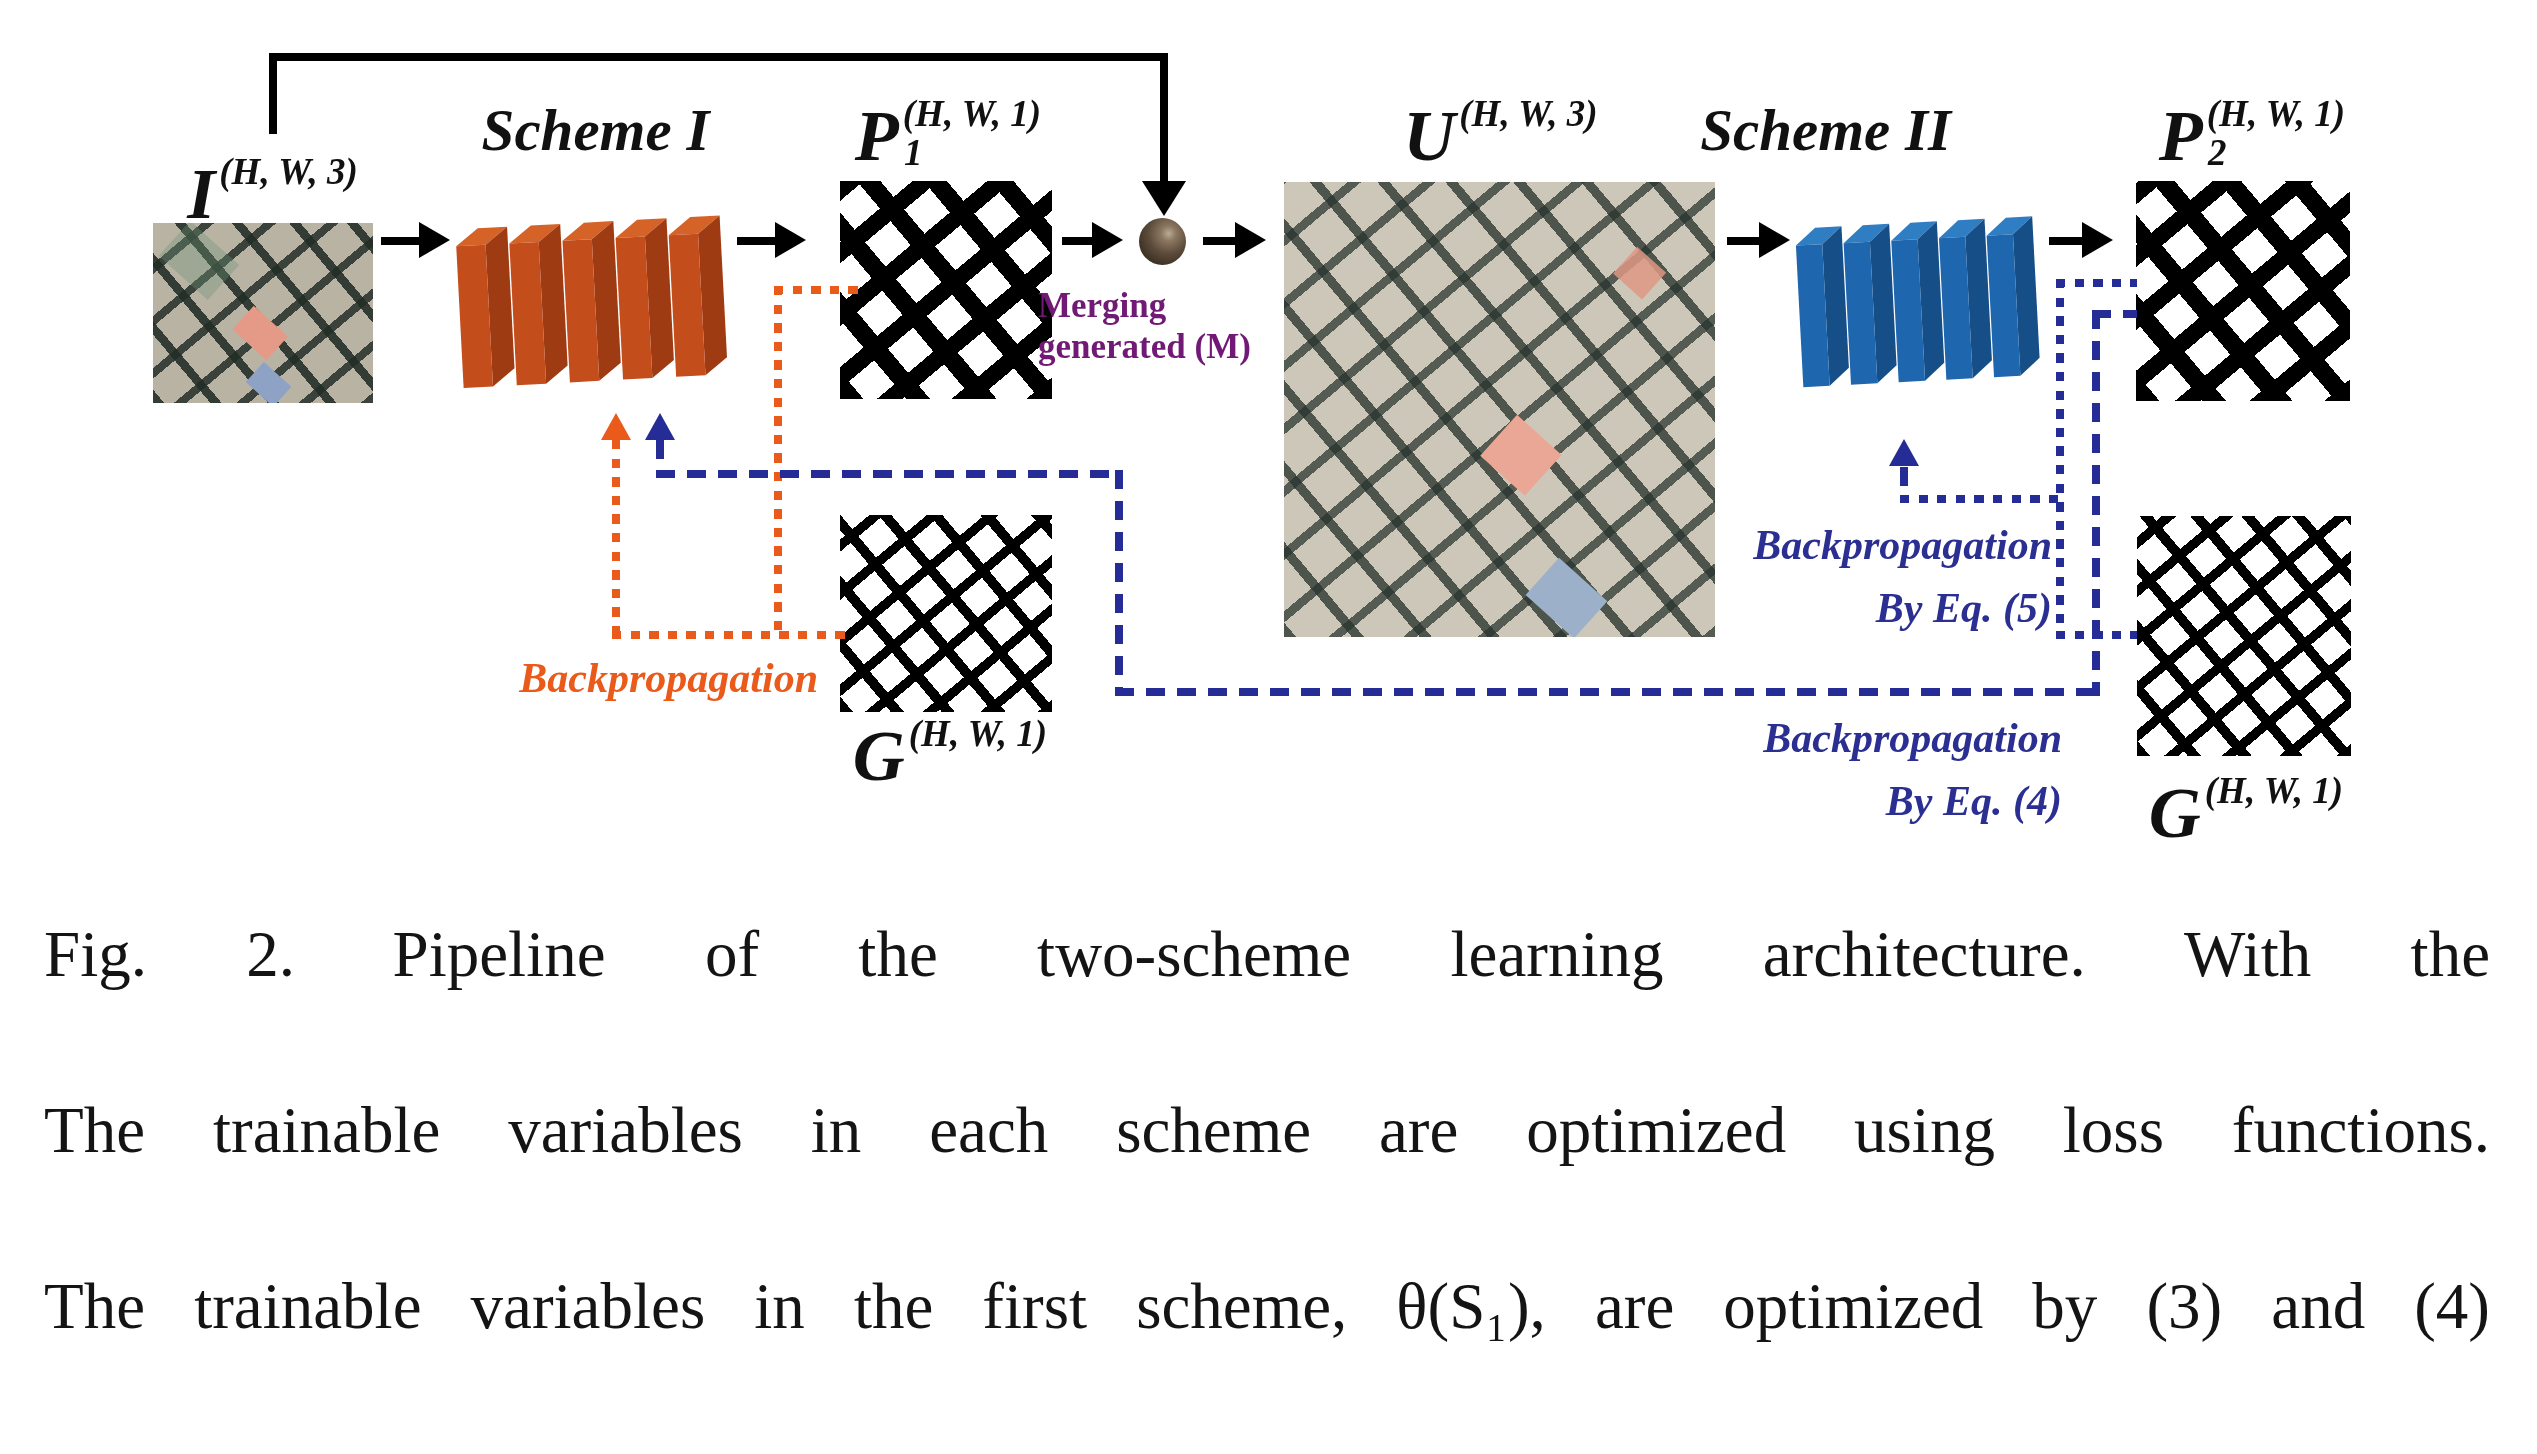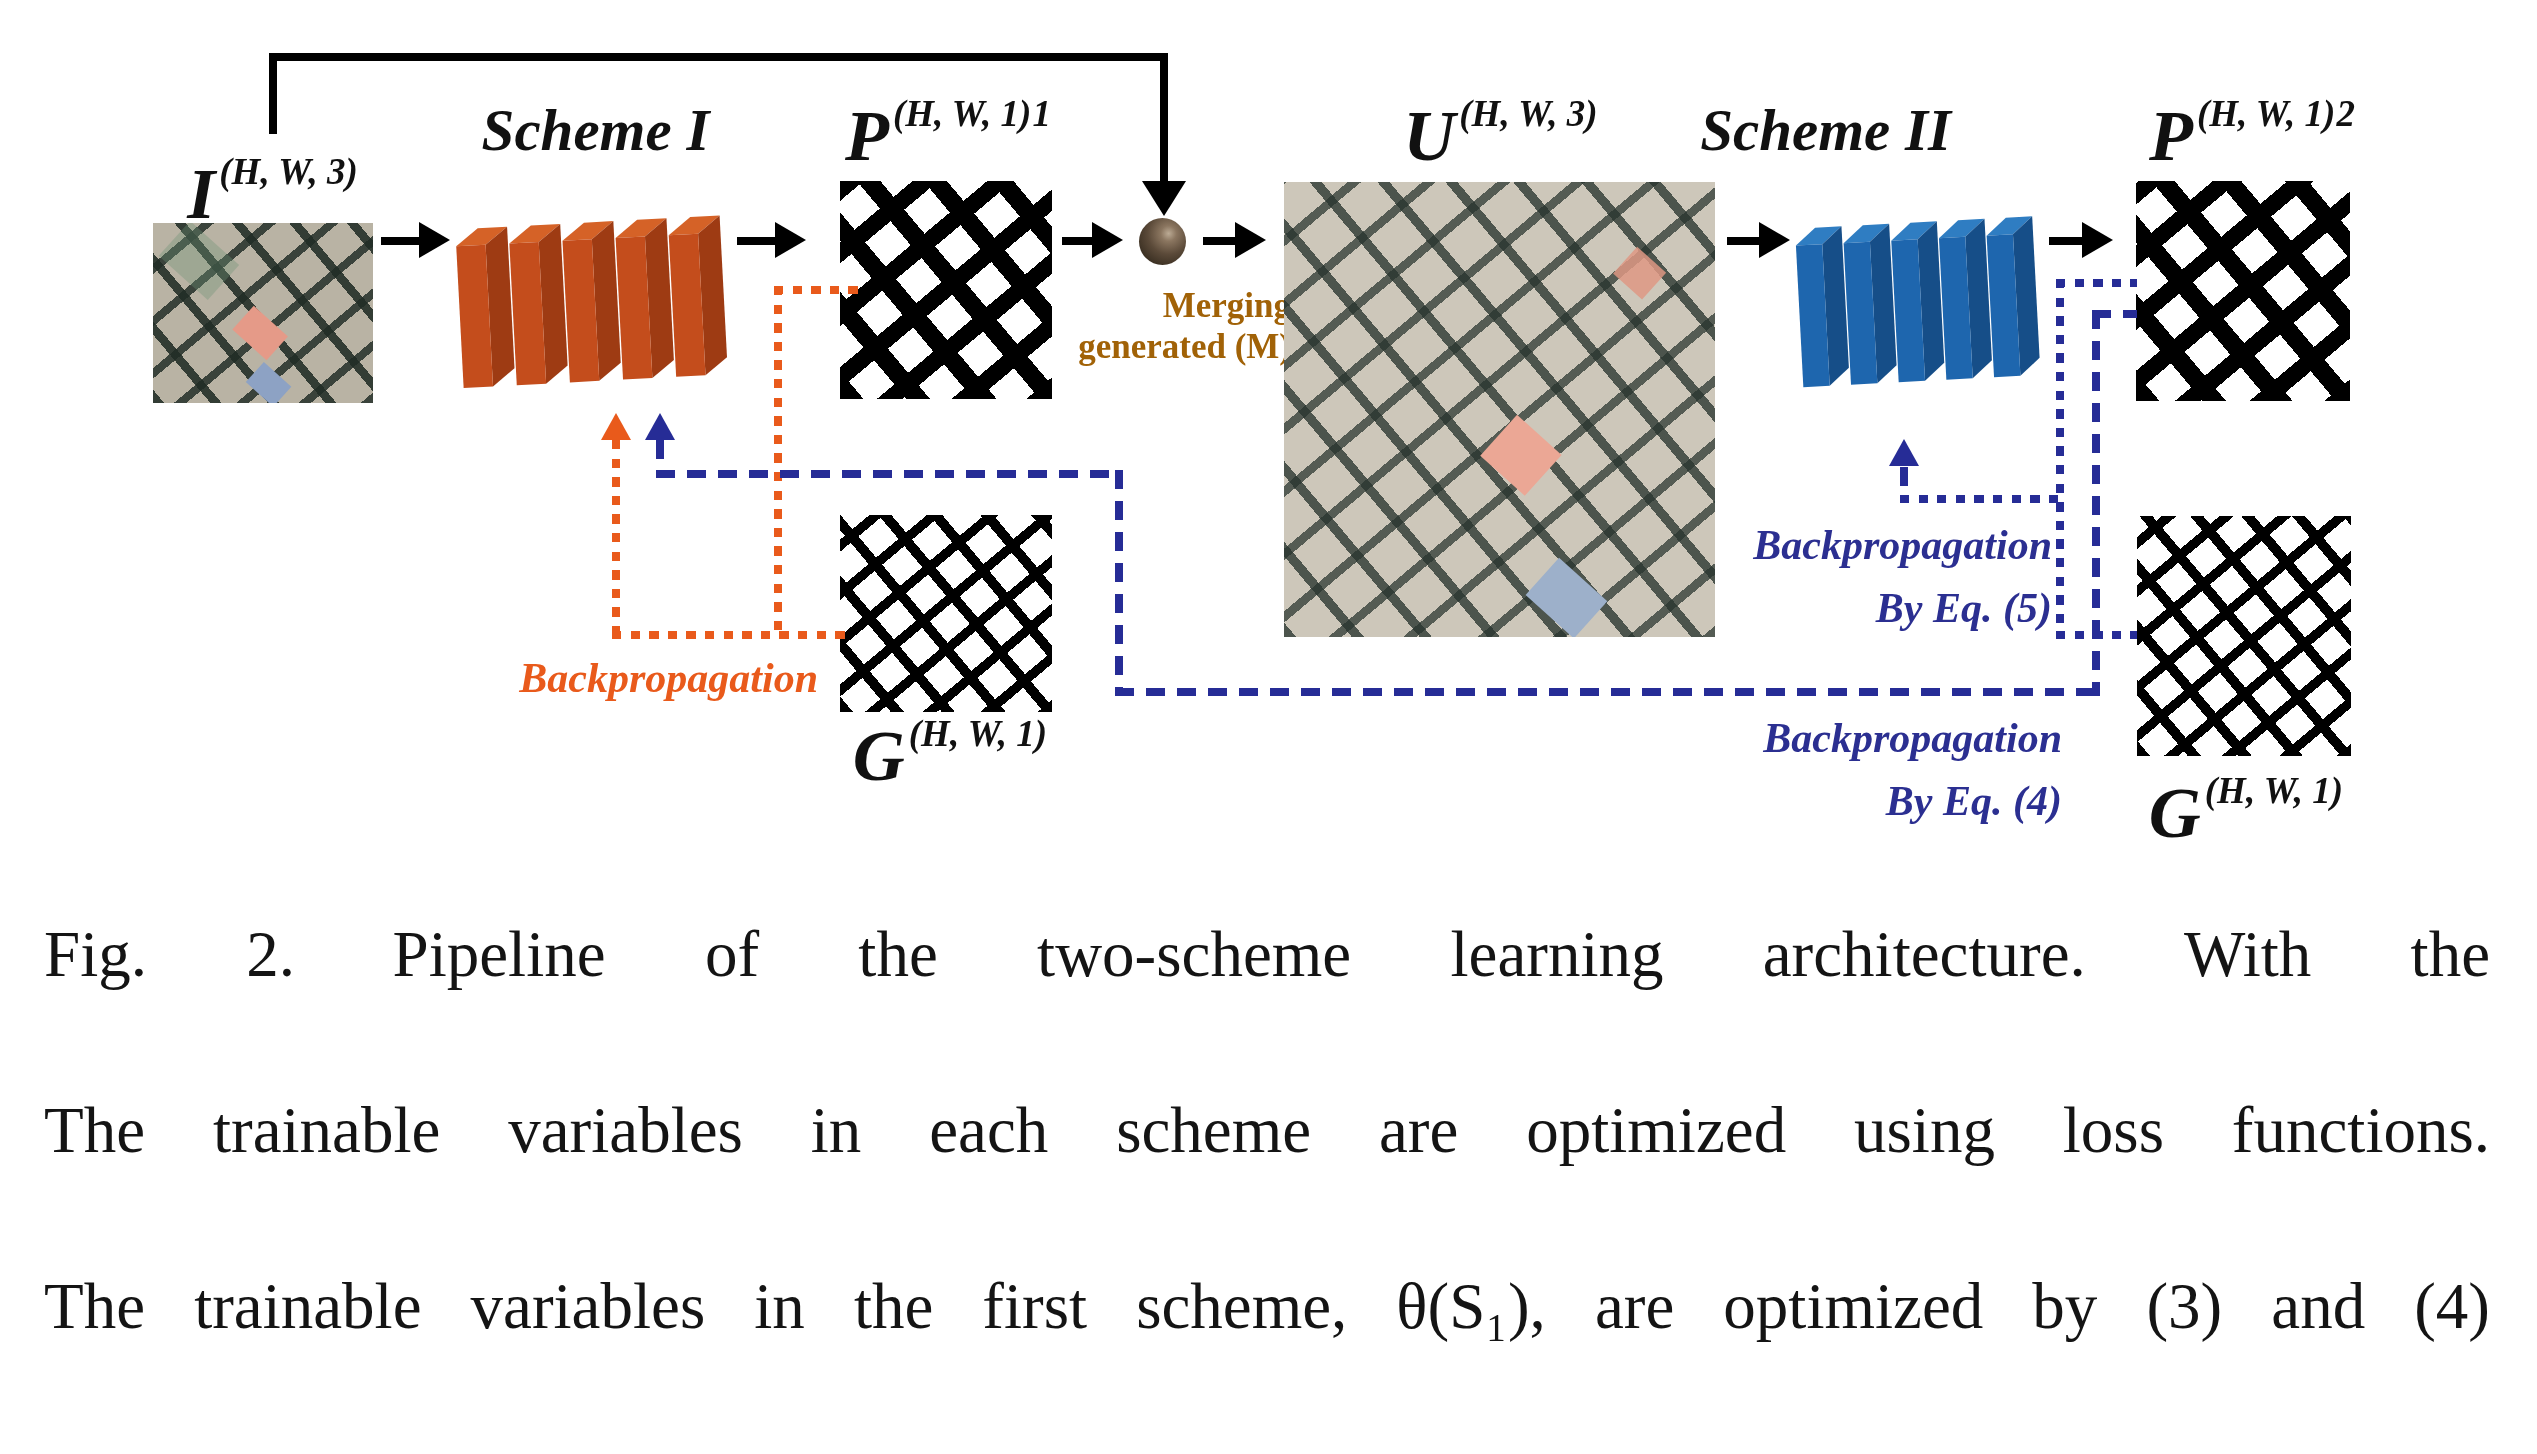--- a/index.html
+++ b/index.html
@@ -26,29 +26,29 @@
   .oc{--c:#E95A1B;}
   .bc{--c:#262C96;}
   .tri-up{width:0;height:0;border-left:15.3px solid transparent;border-right:15.3px solid transparent;}
   .tri-up.oc{border-bottom:27px solid #E95A1B;}
   .tri-up.bc{border-bottom:27px solid #262C96;}
 
   
   .biglabel{display:flex;align-items:flex-start;justify-content:center;
             font-weight:bold;font-style:italic;white-space:nowrap;}
   .biglabel .sym{font-size:72px;line-height:1;}
-  .biglabel .ss{display:inline-flex;flex-direction:row;align-items:flex-start;margin-left:4px;margin-top:-5.3px;}
+  .biglabel .ss{display:inline-flex;flex-direction:column;align-items:flex-start;margin-left:4px;margin-top:-5.3px;}
   .biglabel .ss .sup{font-size:37px;line-height:1.05;}
   .biglabel .ss .sub{font-size:37px;line-height:1.05;margin-left:1.3px;}
   .biglabel .ss .sub:empty{display:none;}
 
   .scheme-label{font-size:59px;font-weight:bold;font-style:italic;text-align:center;
                 line-height:1;white-space:nowrap;}
 
-  .merg{font-size:35px;font-weight:bold;text-align:right;line-height:1.18;color:#a16207;}
+  .merg{font-size:35px;font-weight:bold;text-align:left;line-height:1.18;color:#701a75;}
 
   .bp{font-weight:bold;font-style:italic;font-size:42px;line-height:1.5;text-align:right;white-space:nowrap;}
   .bp.oc2{color:#E95A1B;}
   .bp.bc2{color:#2B2F91;}
 
   
   .aerial{background-color:#b9b3a4;overflow:hidden;
      background-image:
        repeating-linear-gradient(50deg, rgba(32,44,37,0.88) 0 8.6px, transparent 8.6px 44px),
        repeating-linear-gradient(-40deg, rgba(30,42,36,0.82) 0 8px, transparent 8px 40px);}

